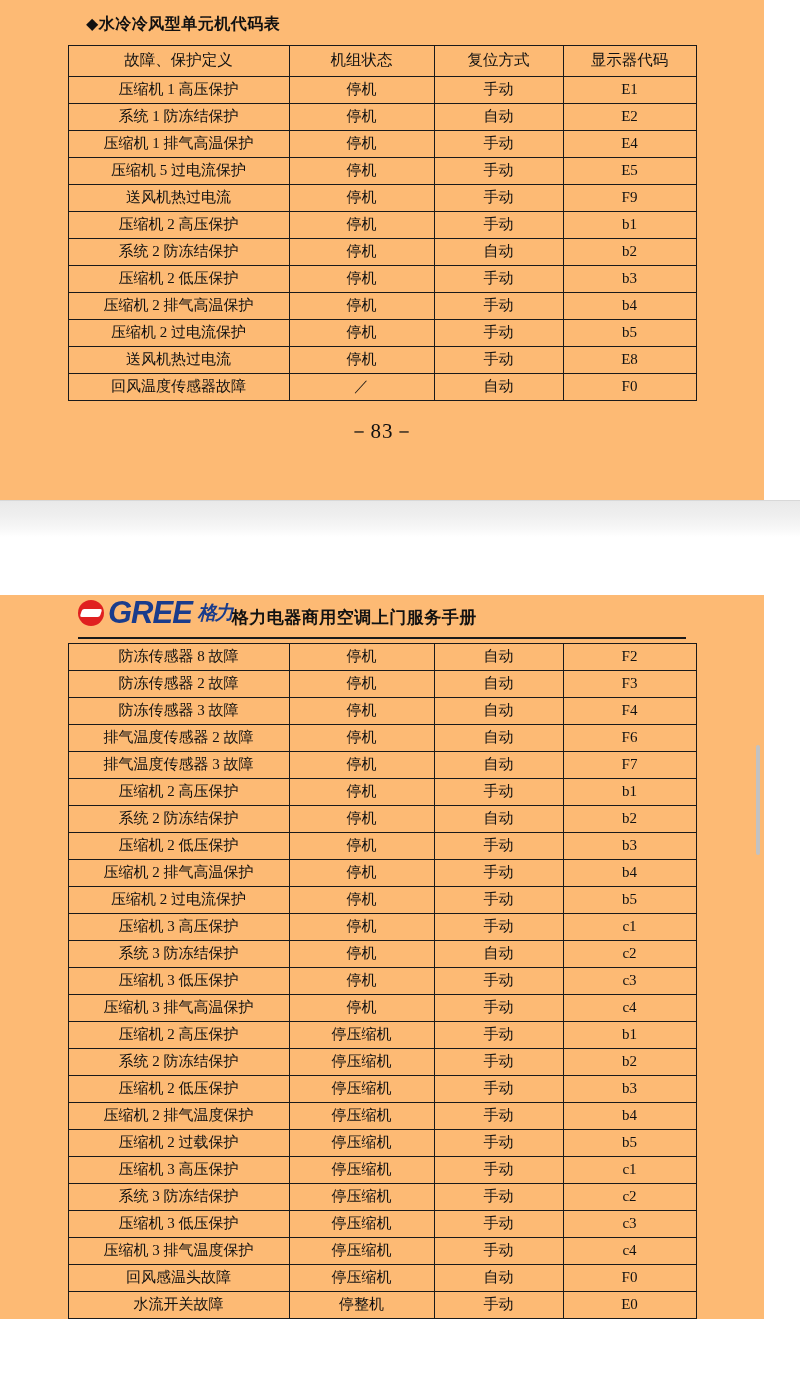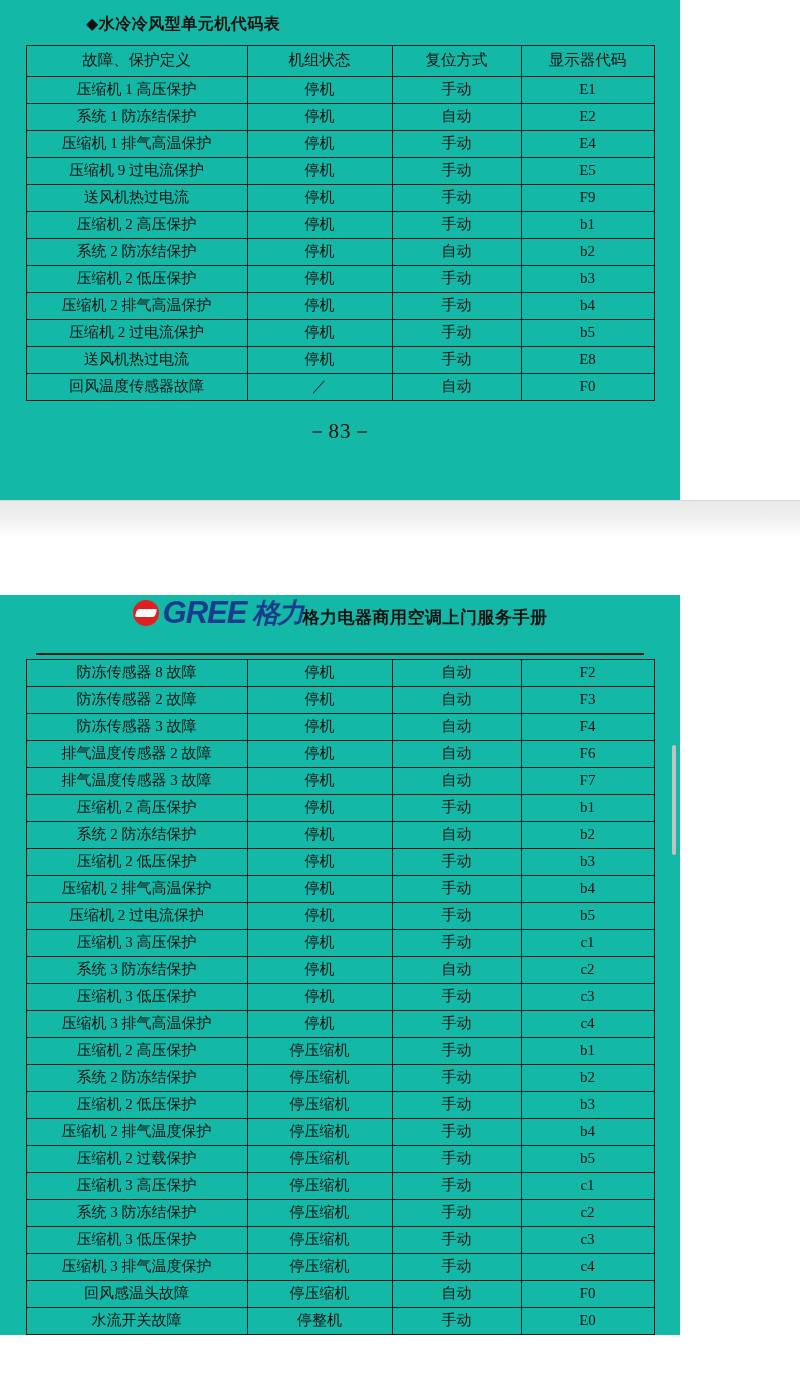--- a/index.html
+++ b/index.html
@@ -7,22 +7,22 @@
     padding: 0;
     background: #ffffff;
   }
   body {
     width: 800px;
     font-family: "Liberation Serif", "DejaVu Serif", serif;
     color: #111;
   }
   .page {
     position: relative;
-    width: 680px;
-    background: #14b8a6;
+    width: 764px;
+    background: #fdba74;
     box-sizing: border-box;
   }
   .page-one {
     padding: 14px 0 0 0;
     height: 500px;
   }
   .gap {
     height: 36px;
     background: linear-gradient(to bottom, #e9e9e9 0%, #efefef 40%, #f7f7f7 75%, #ffffff 100%);
     border-top: 1px solid #d8d8d8;
@@ -66,24 +66,24 @@
     margin-top: 16px;
     letter-spacing: 1px;
   }
   
   .page-two {
     padding: 0 0 0 0;
   }
   .header-bar {
     display: flex;
     align-items: flex-end;
-    justify-content: center;
+    justify-content: flex-start;
     width: 608px;
     margin: 58px auto 0 auto;
-    padding-bottom: 22px;
+    padding-bottom: 6px;
   }
   .logo {
     display: flex;
     align-items: center;
     gap: 4px;
   }
   .logo-mark {
     width: 26px;
     height: 26px;
     border-radius: 50%;
@@ -103,21 +103,21 @@
   }
   .logo-gree {
     font-family: "Liberation Sans", sans-serif;
     font-size: 31px;
     font-weight: bold;
     font-style: italic;
     color: #1a3c8c;
     letter-spacing: -1px;
   }
   .logo-cn {
-    font-size: 27px;
+    font-size: 19px;
     font-weight: bold;
     font-style: italic;
     color: #1a3c8c;
     letter-spacing: -2px;
     margin-left: 2px;
   }
   .header-title {
     font-size: 17px;
     font-weight: bold;
     letter-spacing: 0.5px;
@@ -170,21 +170,21 @@
           <td class="col-reset">自动</td>
           <td class="col-code code-cell">E2</td>
         </tr>
         <tr>
           <td class="col-def">压缩机 1 排气高温保护</td>
           <td class="col-state">停机</td>
           <td class="col-reset">手动</td>
           <td class="col-code code-cell">E4</td>
         </tr>
         <tr>
-          <td class="col-def">压缩机 9 过电流保护</td>
+          <td class="col-def">压缩机 5 过电流保护</td>
           <td class="col-state">停机</td>
           <td class="col-reset">手动</td>
           <td class="col-code code-cell">E5</td>
         </tr>
         <tr>
           <td class="col-def">送风机热过电流</td>
           <td class="col-state">停机</td>
           <td class="col-reset">手动</td>
           <td class="col-code code-cell">F9</td>
         </tr>

